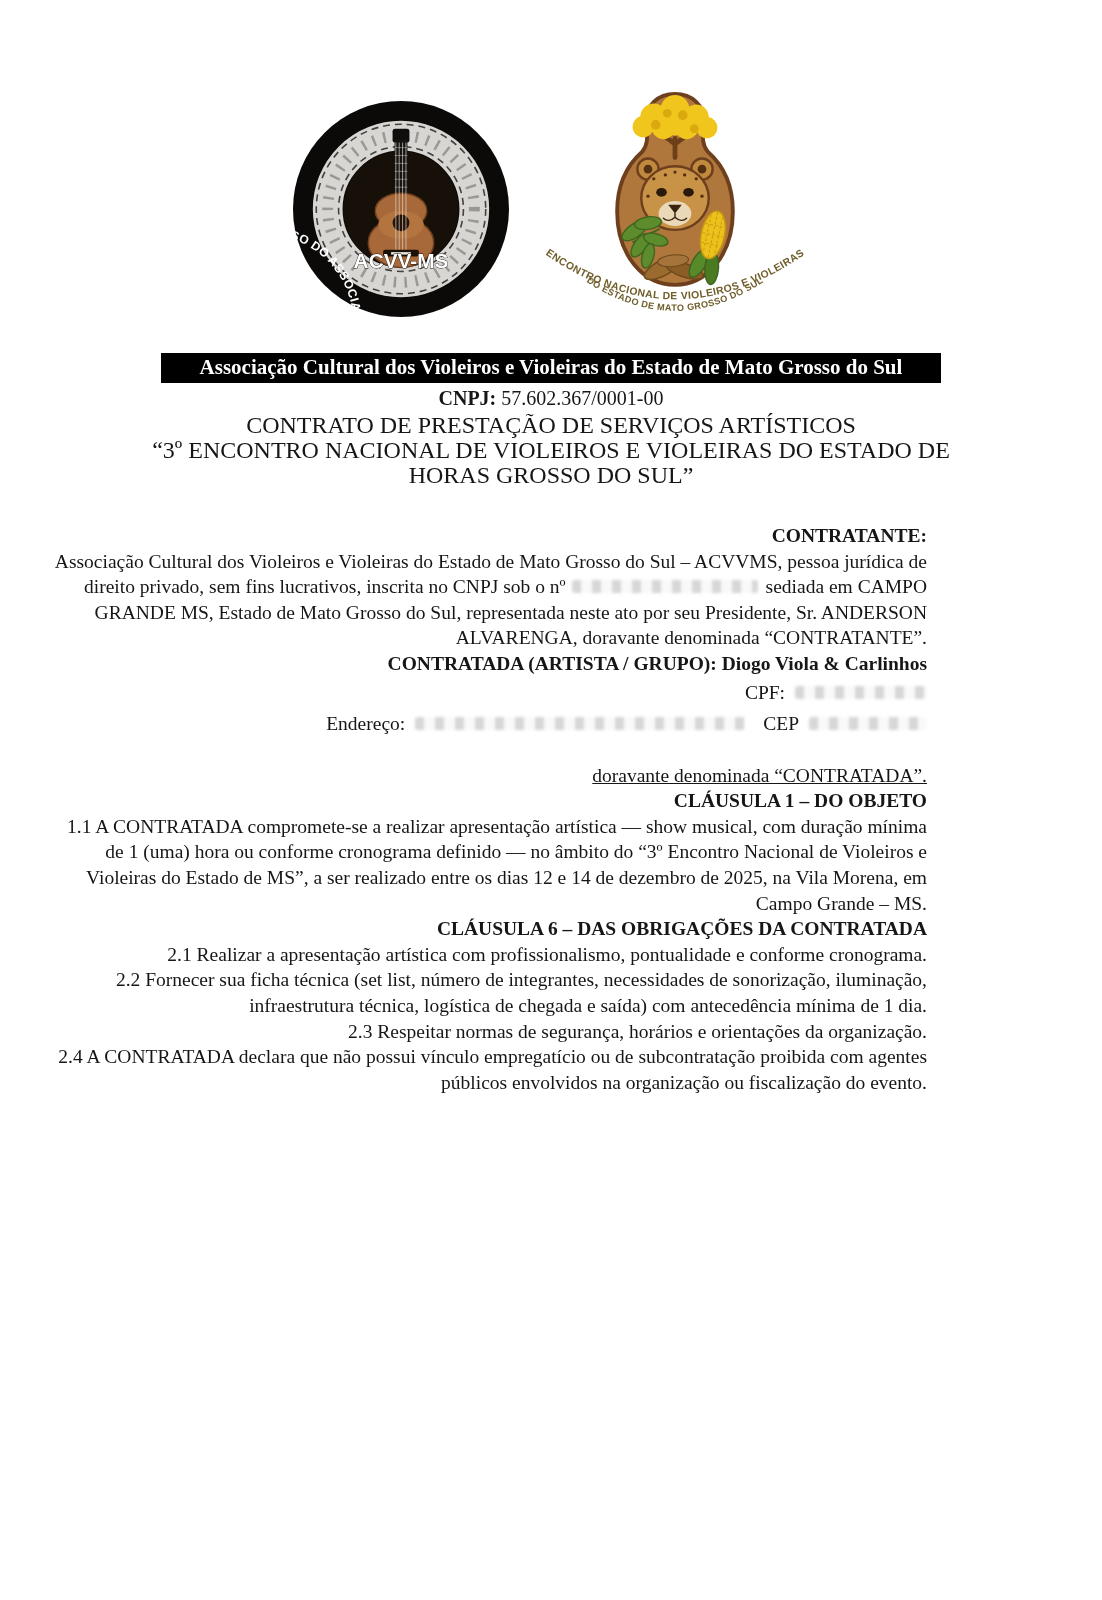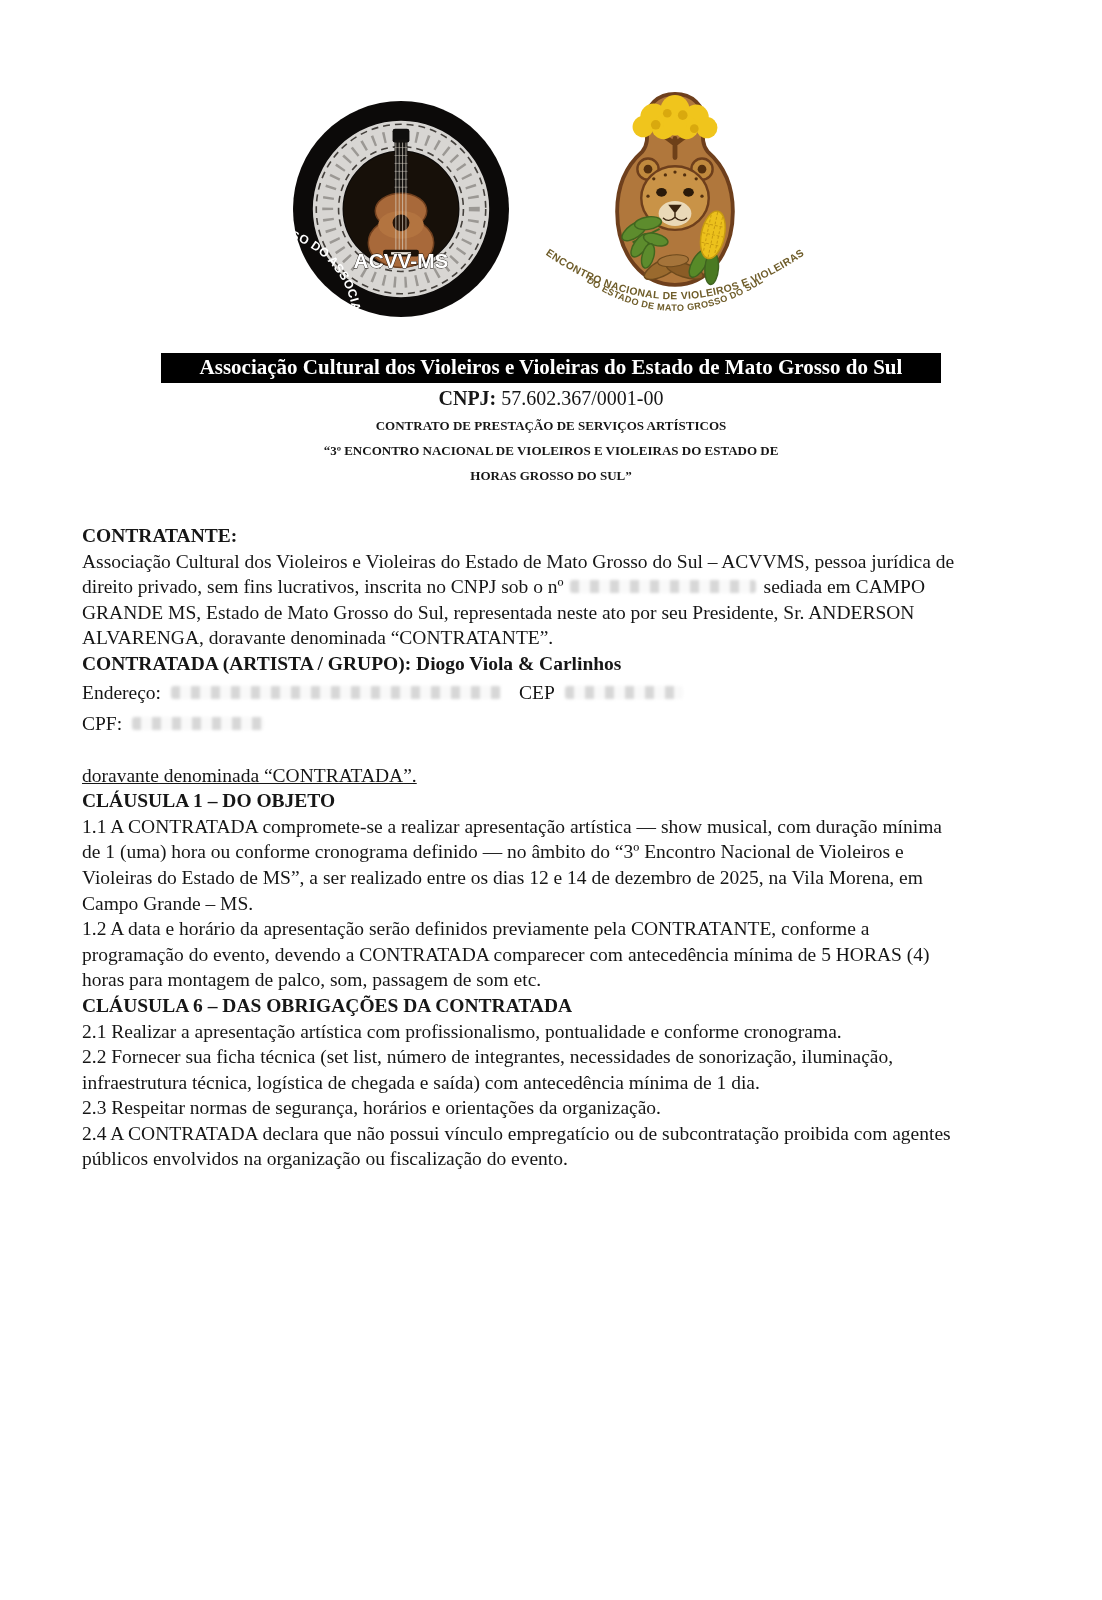--- a/index.html
+++ b/index.html
@@ -24,26 +24,26 @@
   
   .org-bar {
     width: 780px; margin: 14px auto 0;
     background: #000000; color: #ffffff;
     text-align: center; font-weight: bold; font-size: 21px;
     padding: 2px 0 4px; line-height: 24px;
     white-space: nowrap;
   }
   .cnpj-line { text-align: center; font-size: 20px; margin-top: 4px; }
   .cnpj-line .lbl { font-weight: bold; }
-  .doc-title { text-align: center; font-weight: bold; font-size: 13px; line-height: 25px; margin-top: 3px; }
+  .doc-title { text-align: center; font-weight: normal; font-size: 24px; line-height: 25px; margin-top: 3px; }
 
   
   .content {
-    width: 878px; margin-top: 35px; margin-left: 82px;
-    font-size: 19.5px; line-height: 25.6px; text-align: left;
+    width: 878px; margin-top: 35px; margin-left: 49px;
+    font-size: 19.5px; line-height: 25.6px; text-align: right;
   }
   .content p { margin: 0; }
   .heading { font-weight: bold; }
   .field-line { line-height: 31.5px; }
   .doravante { margin-top: 23px !important; text-decoration: underline; }
 
   
   .smudge {
     display: inline-block; height: 13px; margin-left: 10px;
     border-radius: 3px; vertical-align: baseline;
@@ -181,30 +181,29 @@
   </div>
 
   <div class="content">
 
     <p class="heading">CONTRATANTE:</p>
     <p class="para"><span>Associação Cultural dos Violeiros e Violeiras do Estado de Mato Grosso do Sul – ACVVMS, pessoa jurídica de direito privado, sem fins lucrativos, inscrita no CNPJ sob o nº</span><span class="smudge smudge-inline" style="width:186px"></span><span>sediada em  CAMPO GRANDE MS, Estado de Mato Grosso do Sul, representada neste ato por seu Presidente, Sr. ANDERSON ALVARENGA, doravante denominada “CONTRATANTE”.</span></p>
 
     <p class="heading"><span>CONTRATADA (ARTISTA / GRUPO):</span>&nbsp;<span>Diogo Viola &amp; Carlinhos</span></p>
 
 
+    <p class="field-line"><span>CPF:</span><span class="smudge" style="width:132px"></span></p>
+
     <p class="field-line"><span>Endereço:</span><span class="smudge" style="width:330px"></span><span style="margin-left:18px">CEP</span><span class="smudge" style="width:118px"></span></p>
-
-    <p class="field-line"><span>CPF:</span><span class="smudge" style="width:132px"></span></p>
 
 
     <p class="para doravante">doravante denominada “CONTRATADA”.</p>
 
     <p class="heading">CLÁUSULA 1 – DO OBJETO</p>
     <p class="para">1.1 A CONTRATADA compromete-se a realizar apresentação artística — show musical, com duração mínima de 1 (uma) hora ou conforme cronograma definido — no âmbito do “3º Encontro Nacional de Violeiros e Violeiras do Estado de MS”, a ser realizado entre os dias 12 e 14 de dezembro de 2025, na Vila Morena, em Campo Grande – MS.</p>
-    <p class="para">1.2 A data e horário da apresentação serão definidos previamente pela CONTRATANTE, conforme a programação do evento, devendo a CONTRATADA comparecer com antecedência mínima de 5 HORAS (4) horas para montagem de palco, som, passagem de som etc.</p>
 
     <p class="heading">CLÁUSULA 6 – DAS OBRIGAÇÕES DA CONTRATADA</p>
     <p class="para">2.1 Realizar a apresentação artística com profissionalismo, pontualidade e conforme cronograma.</p>
     <p class="para">2.2 Fornecer sua ficha técnica (set list, número de integrantes, necessidades de sonorização, iluminação, infraestrutura técnica, logística de chegada e saída) com antecedência mínima de 1 dia.</p>
     <p class="para">2.3 Respeitar normas de segurança, horários e orientações da organização.</p>
     <p class="para">2.4 A CONTRATADA declara que não possui vínculo empregatício ou de subcontratação proibida com agentes públicos envolvidos na organização ou fiscalização do evento.</p>
 
   </div>
 </div>
 

